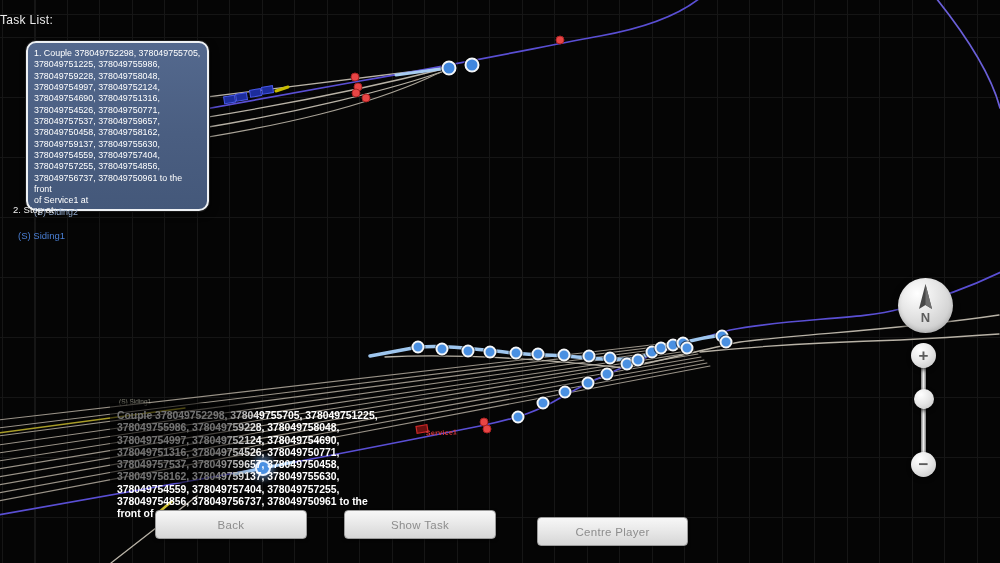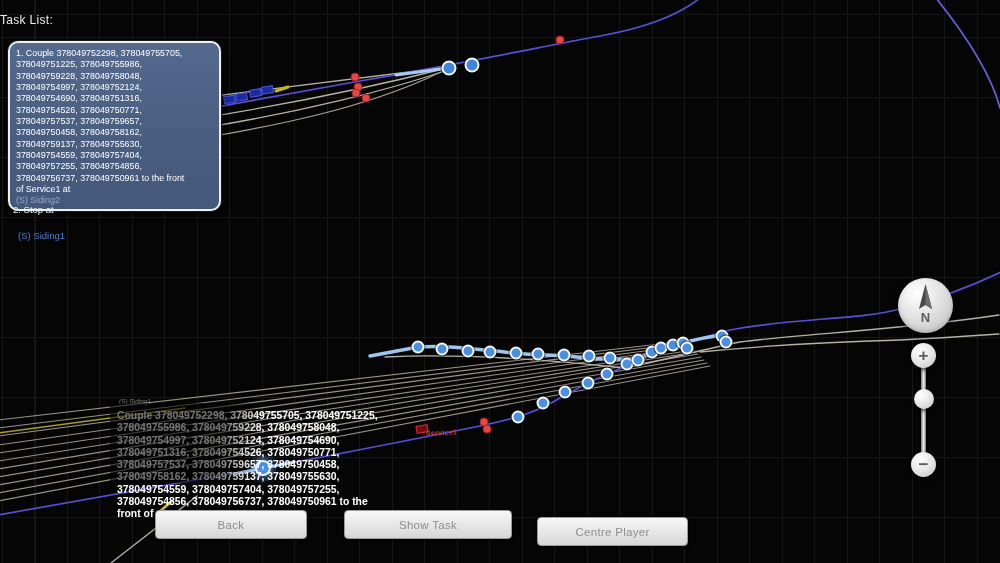--- a/index.html
+++ b/index.html
@@ -15,21 +15,21 @@
   .dot{position:absolute;border-radius:50%;box-sizing:border-box;transform:translate(-50%,-50%);}
   .wagon{width:13px;height:13px;background:#4a90e2;border:2px solid #f4f6f8;
          box-shadow:0 0 0 1px rgba(0,0,0,.55);}
   .loco{width:15px;height:15px;background:#3f86de;border:2.5px solid #f4f6f8;
         box-shadow:0 0 0 1px rgba(0,0,0,.55);}
   .player{width:16px;height:16px;background:#4a90e2;border:2.5px solid #e8f2ff;
         box-shadow:0 0 7px 3px rgba(130,185,255,.55);}
   .reddot{width:9px;height:9px;background:#e84545;border:1px solid #a82222;}
   
   #task-title{position:absolute;left:0;top:13px;color:#ececec;font-size:12px;letter-spacing:.3px;}
-  #task-panel{position:absolute;left:8px;top:41px;width:213px;height:170px;box-sizing:border-box;
+  #task-panel{position:absolute;left:26px;top:41px;width:183px;height:170px;box-sizing:border-box;
      background:linear-gradient(180deg,#54698e 0%,#4a5e81 55%,#44587a 100%);
      border:2px solid #eef1f4;border-radius:10px;
      box-shadow:0 0 0 1px #1a1a1a, 2px 3px 7px rgba(0,0,0,.55);
      padding:5px 6px;color:#fff;font-size:8.9px;line-height:11.35px;}
   #task1-text{white-space:pre-line;}
   #task1-location{color:#91a9cc;margin-top:0px;cursor:pointer;}
   #task2-label{position:absolute;left:13px;top:204px;color:#f2f2f2;font-size:9.5px;}
   #task2-location{position:absolute;left:18px;top:230px;color:#4a7fd4;font-size:9.5px;cursor:pointer;}
   
   #overlay-siding-label{position:absolute;left:119px;top:398px;font-size:6.5px;color:rgba(195,195,175,.6);}
@@ -39,21 +39,21 @@
      background:linear-gradient(100deg, rgba(0,0,0,.55) 72%, rgba(0,0,0,0) 95%);}
   #service-label{position:absolute;left:426px;top:429px;font-size:7px;color:#df3b3b;
      font-weight:700;transform:rotate(-2deg);letter-spacing:.3px;}
   
   .btn{position:absolute;height:29px;box-sizing:border-box;border-radius:4px;
      background:linear-gradient(180deg,#f7f7f7 0%,#e9e9e9 45%,#d6d6d6 100%);
      border:1px solid #9b9b9b;box-shadow:0 1px 3px rgba(0,0,0,.6);
      color:#8d8d8d;font-size:11.5px;display:flex;align-items:center;justify-content:center;
      cursor:pointer;letter-spacing:.3px;}
   #btn-back{left:155px;top:510px;width:152px;}
-  #btn-showtask{left:344px;top:510px;width:168px;}
+  #btn-showtask{left:344px;top:510px;width:152px;}
   #btn-centre{left:537px;top:509px;width:151px;margin-top:8px;}
   
   #compass{position:absolute;left:898px;top:278px;width:55px;height:55px;border-radius:50%;
      background:radial-gradient(circle at 35% 28%, #ffffff 0%, #e2e2e2 45%, #bdbdbd 100%);
      box-shadow:0 2px 6px rgba(0,0,0,.7), inset 0 -2px 4px rgba(0,0,0,.15);}
   #compass svg{position:absolute;left:0;top:0;}
   #compass-n{position:absolute;left:0;right:0;top:32px;text-align:center;
      color:#5c5c5c;font-size:13px;font-weight:700;}
   
   #zoom-track{position:absolute;left:921px;top:354px;width:5px;height:110px;

